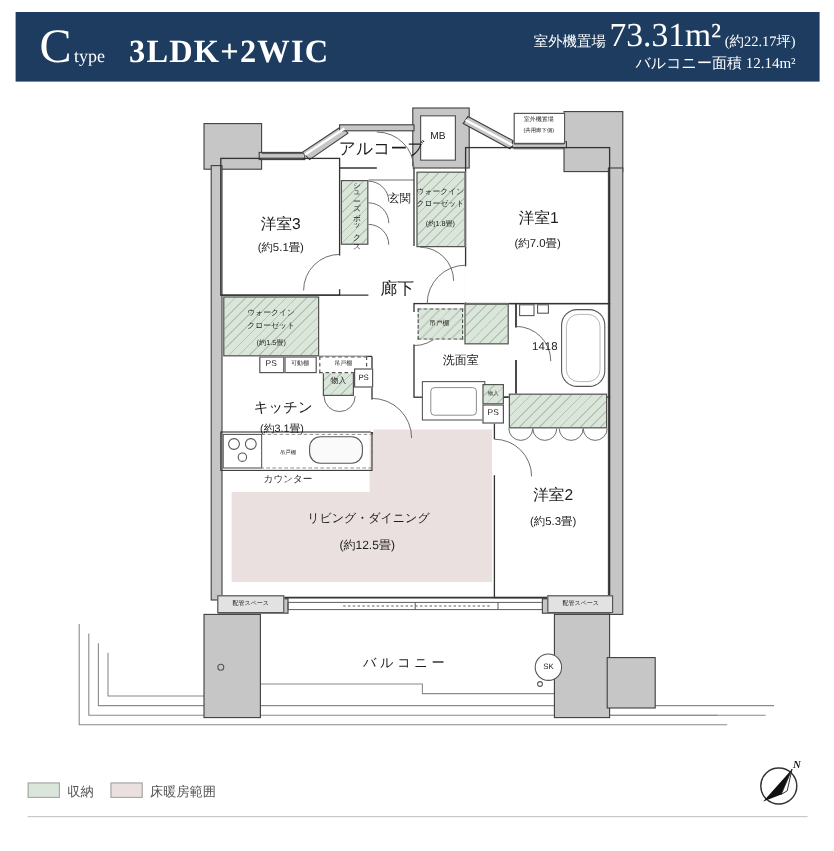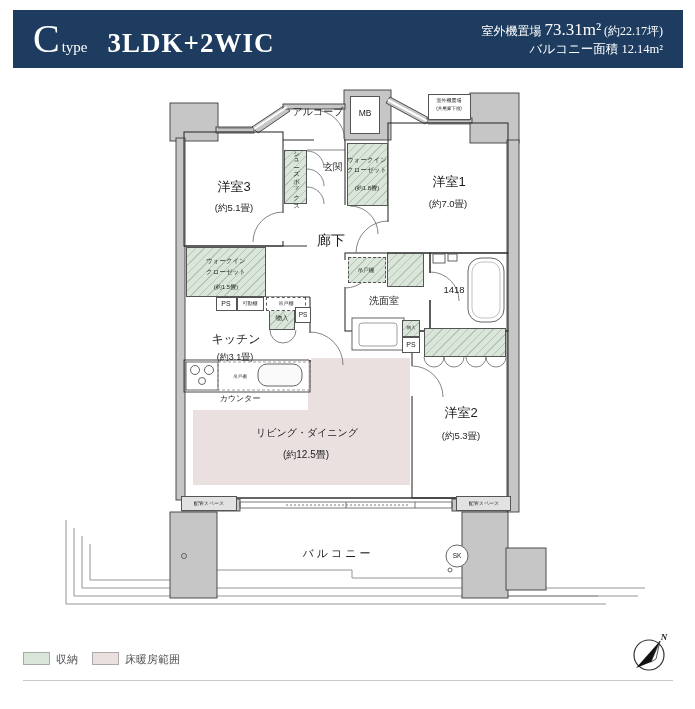--- a/index.html
+++ b/index.html
@@ -9,21 +9,21 @@
   .header{position:absolute;left:13px;top:10px;width:670px;height:58px;background:#1d3c5f;
           color:#fff;display:flex;justify-content:space-between;align-items:center;
           padding:0 20px;box-sizing:border-box;font-family:"Liberation Serif",serif;}
   .h-left{display:flex;align-items:baseline;}
   .type-letter{font-size:40px;line-height:1;}
   .type-word{font-size:15px;margin-left:2px;}
   .layout{font-size:27px;margin-left:20px;letter-spacing:1px;font-weight:bold;}
   .h-right{text-align:right;}
   .area-row{display:flex;align-items:baseline;justify-content:flex-end;gap:3px;}
   .sm{font-size:12px;}
-  .big{font-size:17px;line-height:1;}
+  .big{font-size:28px;line-height:1;}
   .balc-row{font-size:12.5px;margin-top:1px;}
   
   .storage{position:absolute;background-color:#dbe6db;
            background-image:repeating-linear-gradient(135deg,rgba(90,110,90,.28) 0 1px,transparent 1px 6px);
            border:1px solid #555;box-sizing:border-box;}
   .storage.dashed{border-style:dashed;}
   .box{position:absolute;background:#fff;border:1px solid #555;box-sizing:border-box;}
   .box.dashed{border-style:dashed;}
   .box.gray{background:#e2e2e2;}
   
@@ -207,21 +207,21 @@
   <div class="lbl" style="left:448px;top:204px;font-size:9.5px">(約7.0畳)</div>
   <div class="lbl" style="left:461px;top:413px;font-size:13px">洋室2</div>
   <div class="lbl" style="left:461px;top:436px;font-size:9.5px">(約5.3畳)</div>
   <div class="lbl" style="left:307px;top:433px;font-size:10px">リビング・ダイニング</div>
   <div class="lbl" style="left:306px;top:455px;font-size:10px">(約12.5畳)</div>
   <div class="lbl" style="left:236px;top:340px;font-size:12px">キッチン</div>
   <div class="lbl" style="left:235px;top:357px;font-size:9px">(約3.1畳)</div>
   <div class="lbl" style="left:384px;top:301px;font-size:10px">洗面室</div>
   <div class="lbl" style="left:333px;top:167px;font-size:9.5px">玄関</div>
   <div class="lbl" style="left:331px;top:240px;font-size:14px">廊下</div>
-  <div class="lbl" style="left:318px;top:112px;font-size:10px">アルコーブ</div>
+  <div class="lbl" style="left:318px;top:123px;font-size:14px">アルコーブ</div>
   <div class="lbl" style="left:338px;top:553px;font-size:11px;letter-spacing:3px">バルコニー</div>
 
   <div class="lbl" style="left:365px;top:114px;font-size:8.5px">MB</div>
   <div class="vlbl" style="left:296px;top:177px;font-size:6.5px">シューズボックス</div>
   <div class="lbl" style="left:367px;top:160px;font-size:6.5px">ウォークイン</div>
   <div class="lbl" style="left:367px;top:170px;font-size:6.5px">クローゼット</div>
   <div class="lbl" style="left:367px;top:188px;font-size:6px">(約1.8畳)</div>
   <div class="lbl" style="left:226px;top:261px;font-size:6.5px">ウォークイン</div>
   <div class="lbl" style="left:226px;top:272px;font-size:6.5px">クローゼット</div>
   <div class="lbl" style="left:226px;top:287px;font-size:6px">(約1.5畳)</div>

